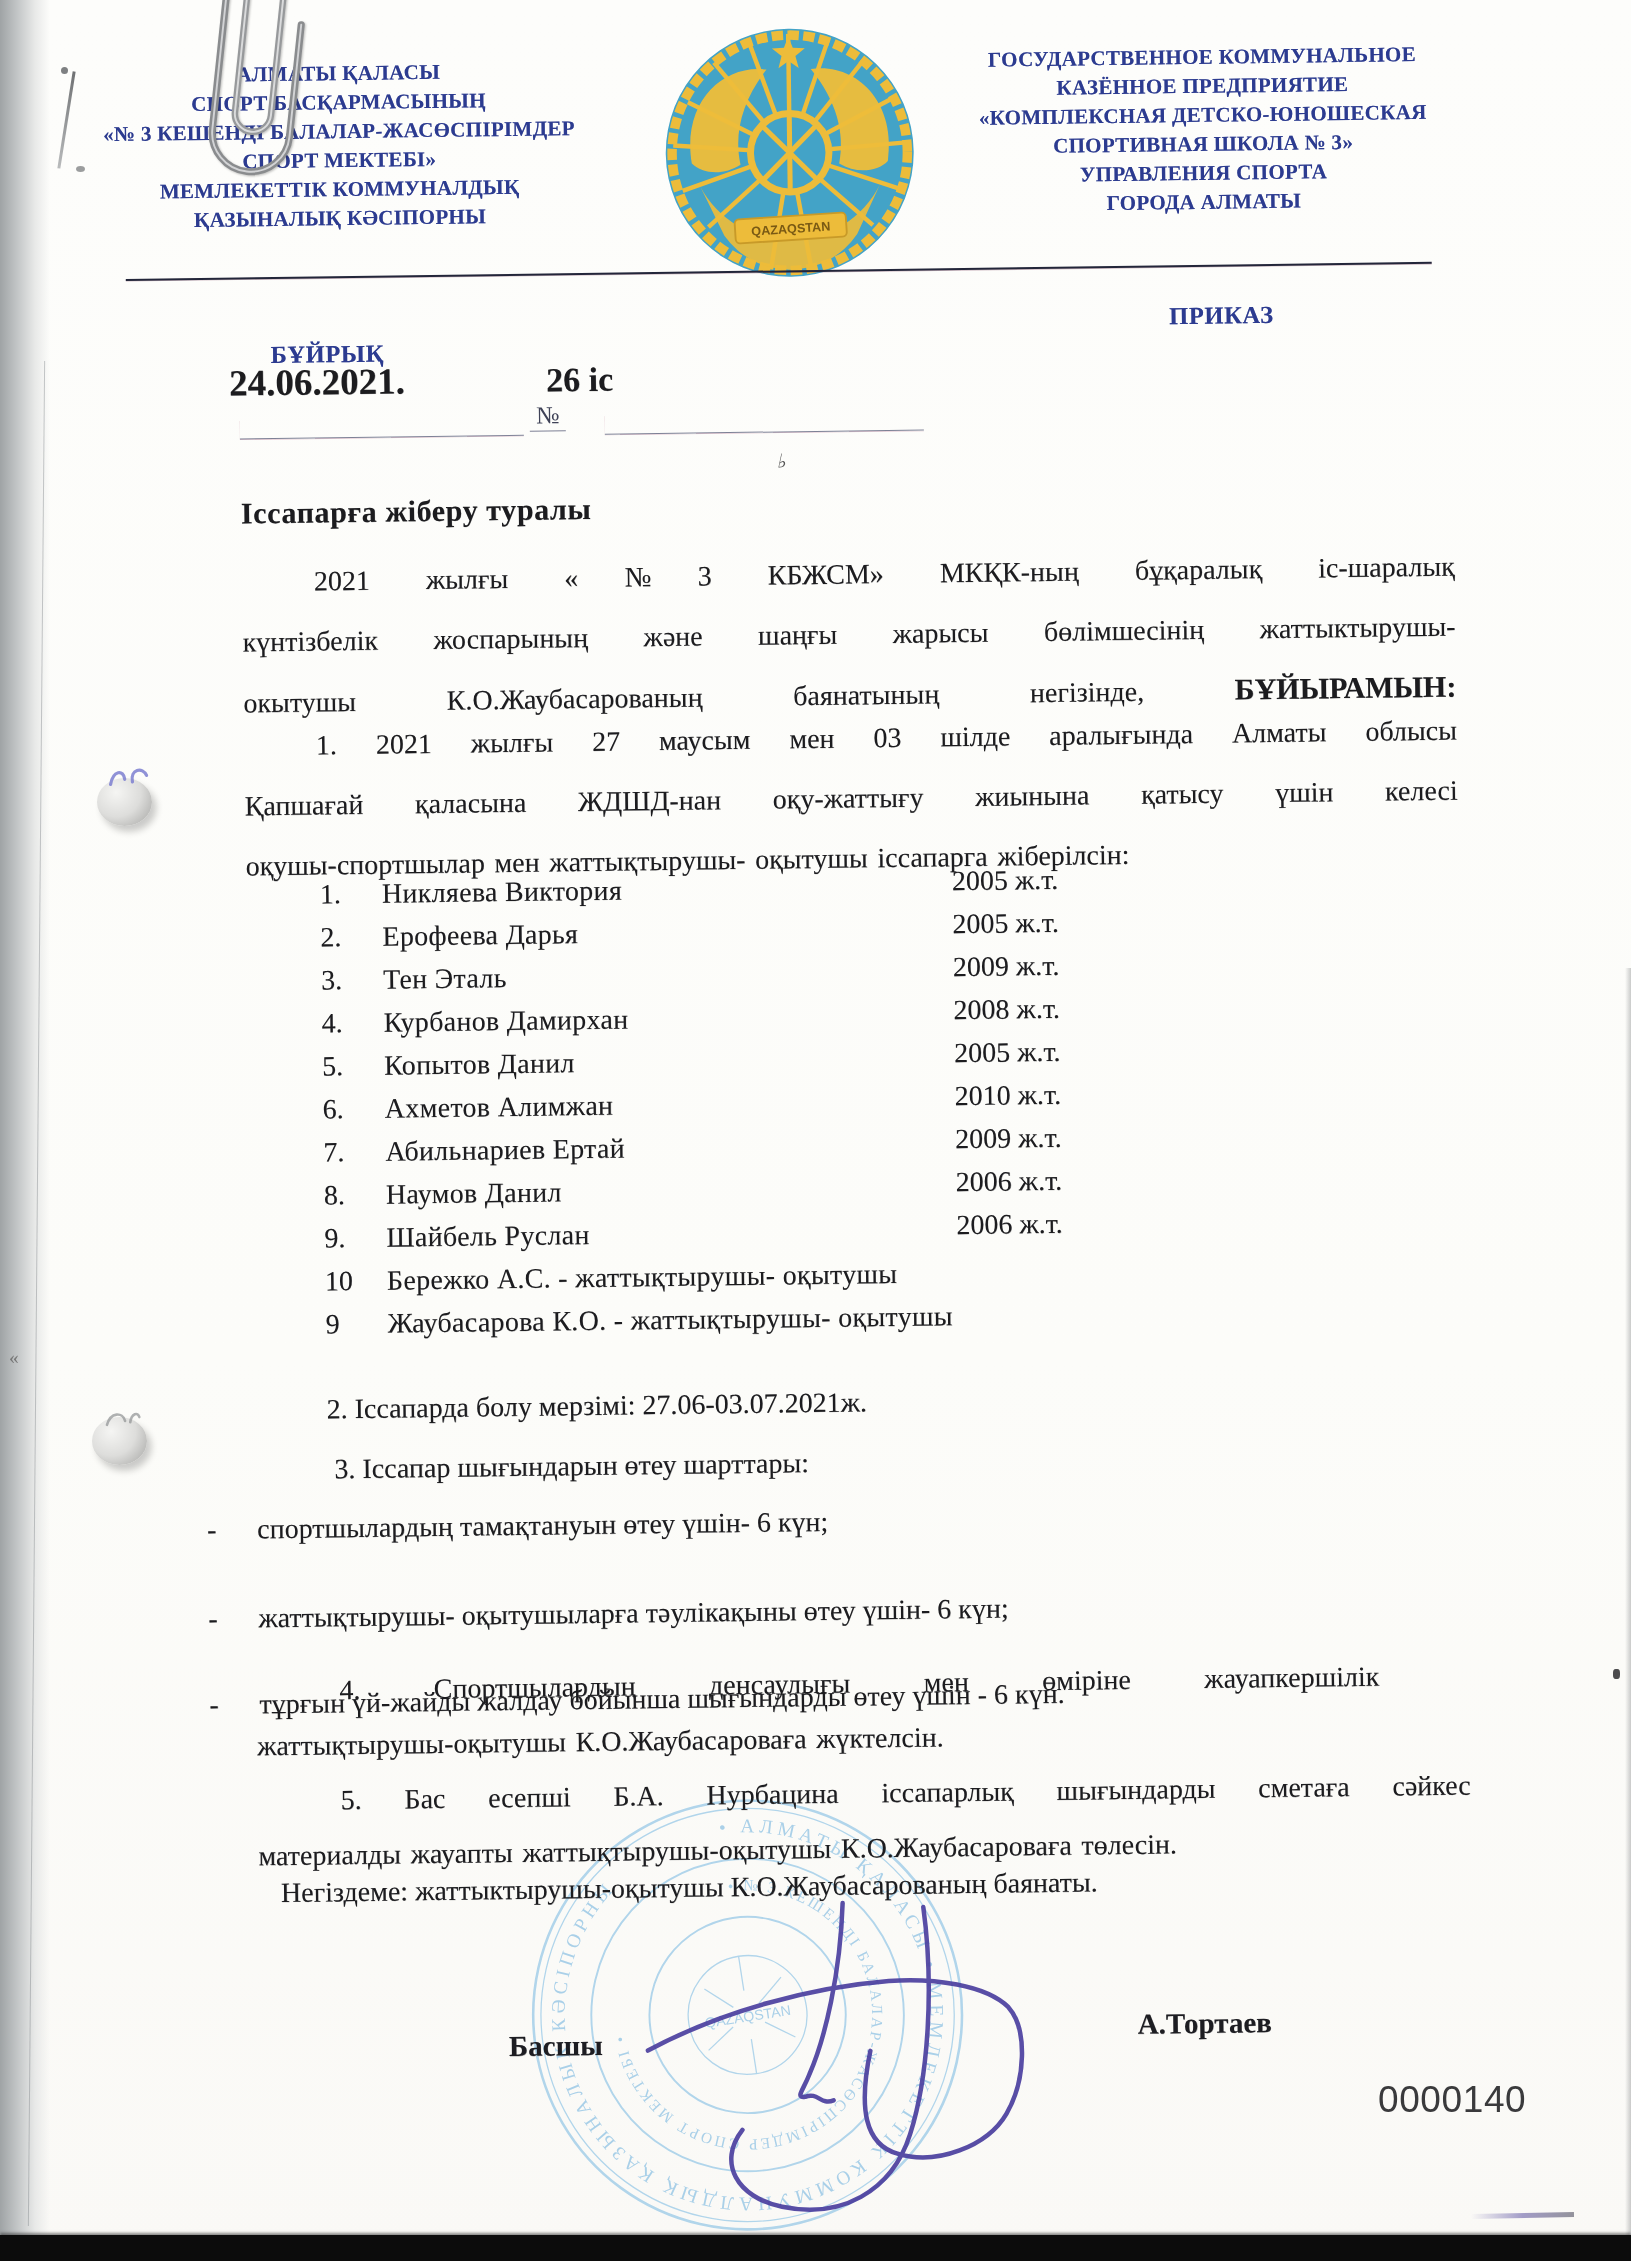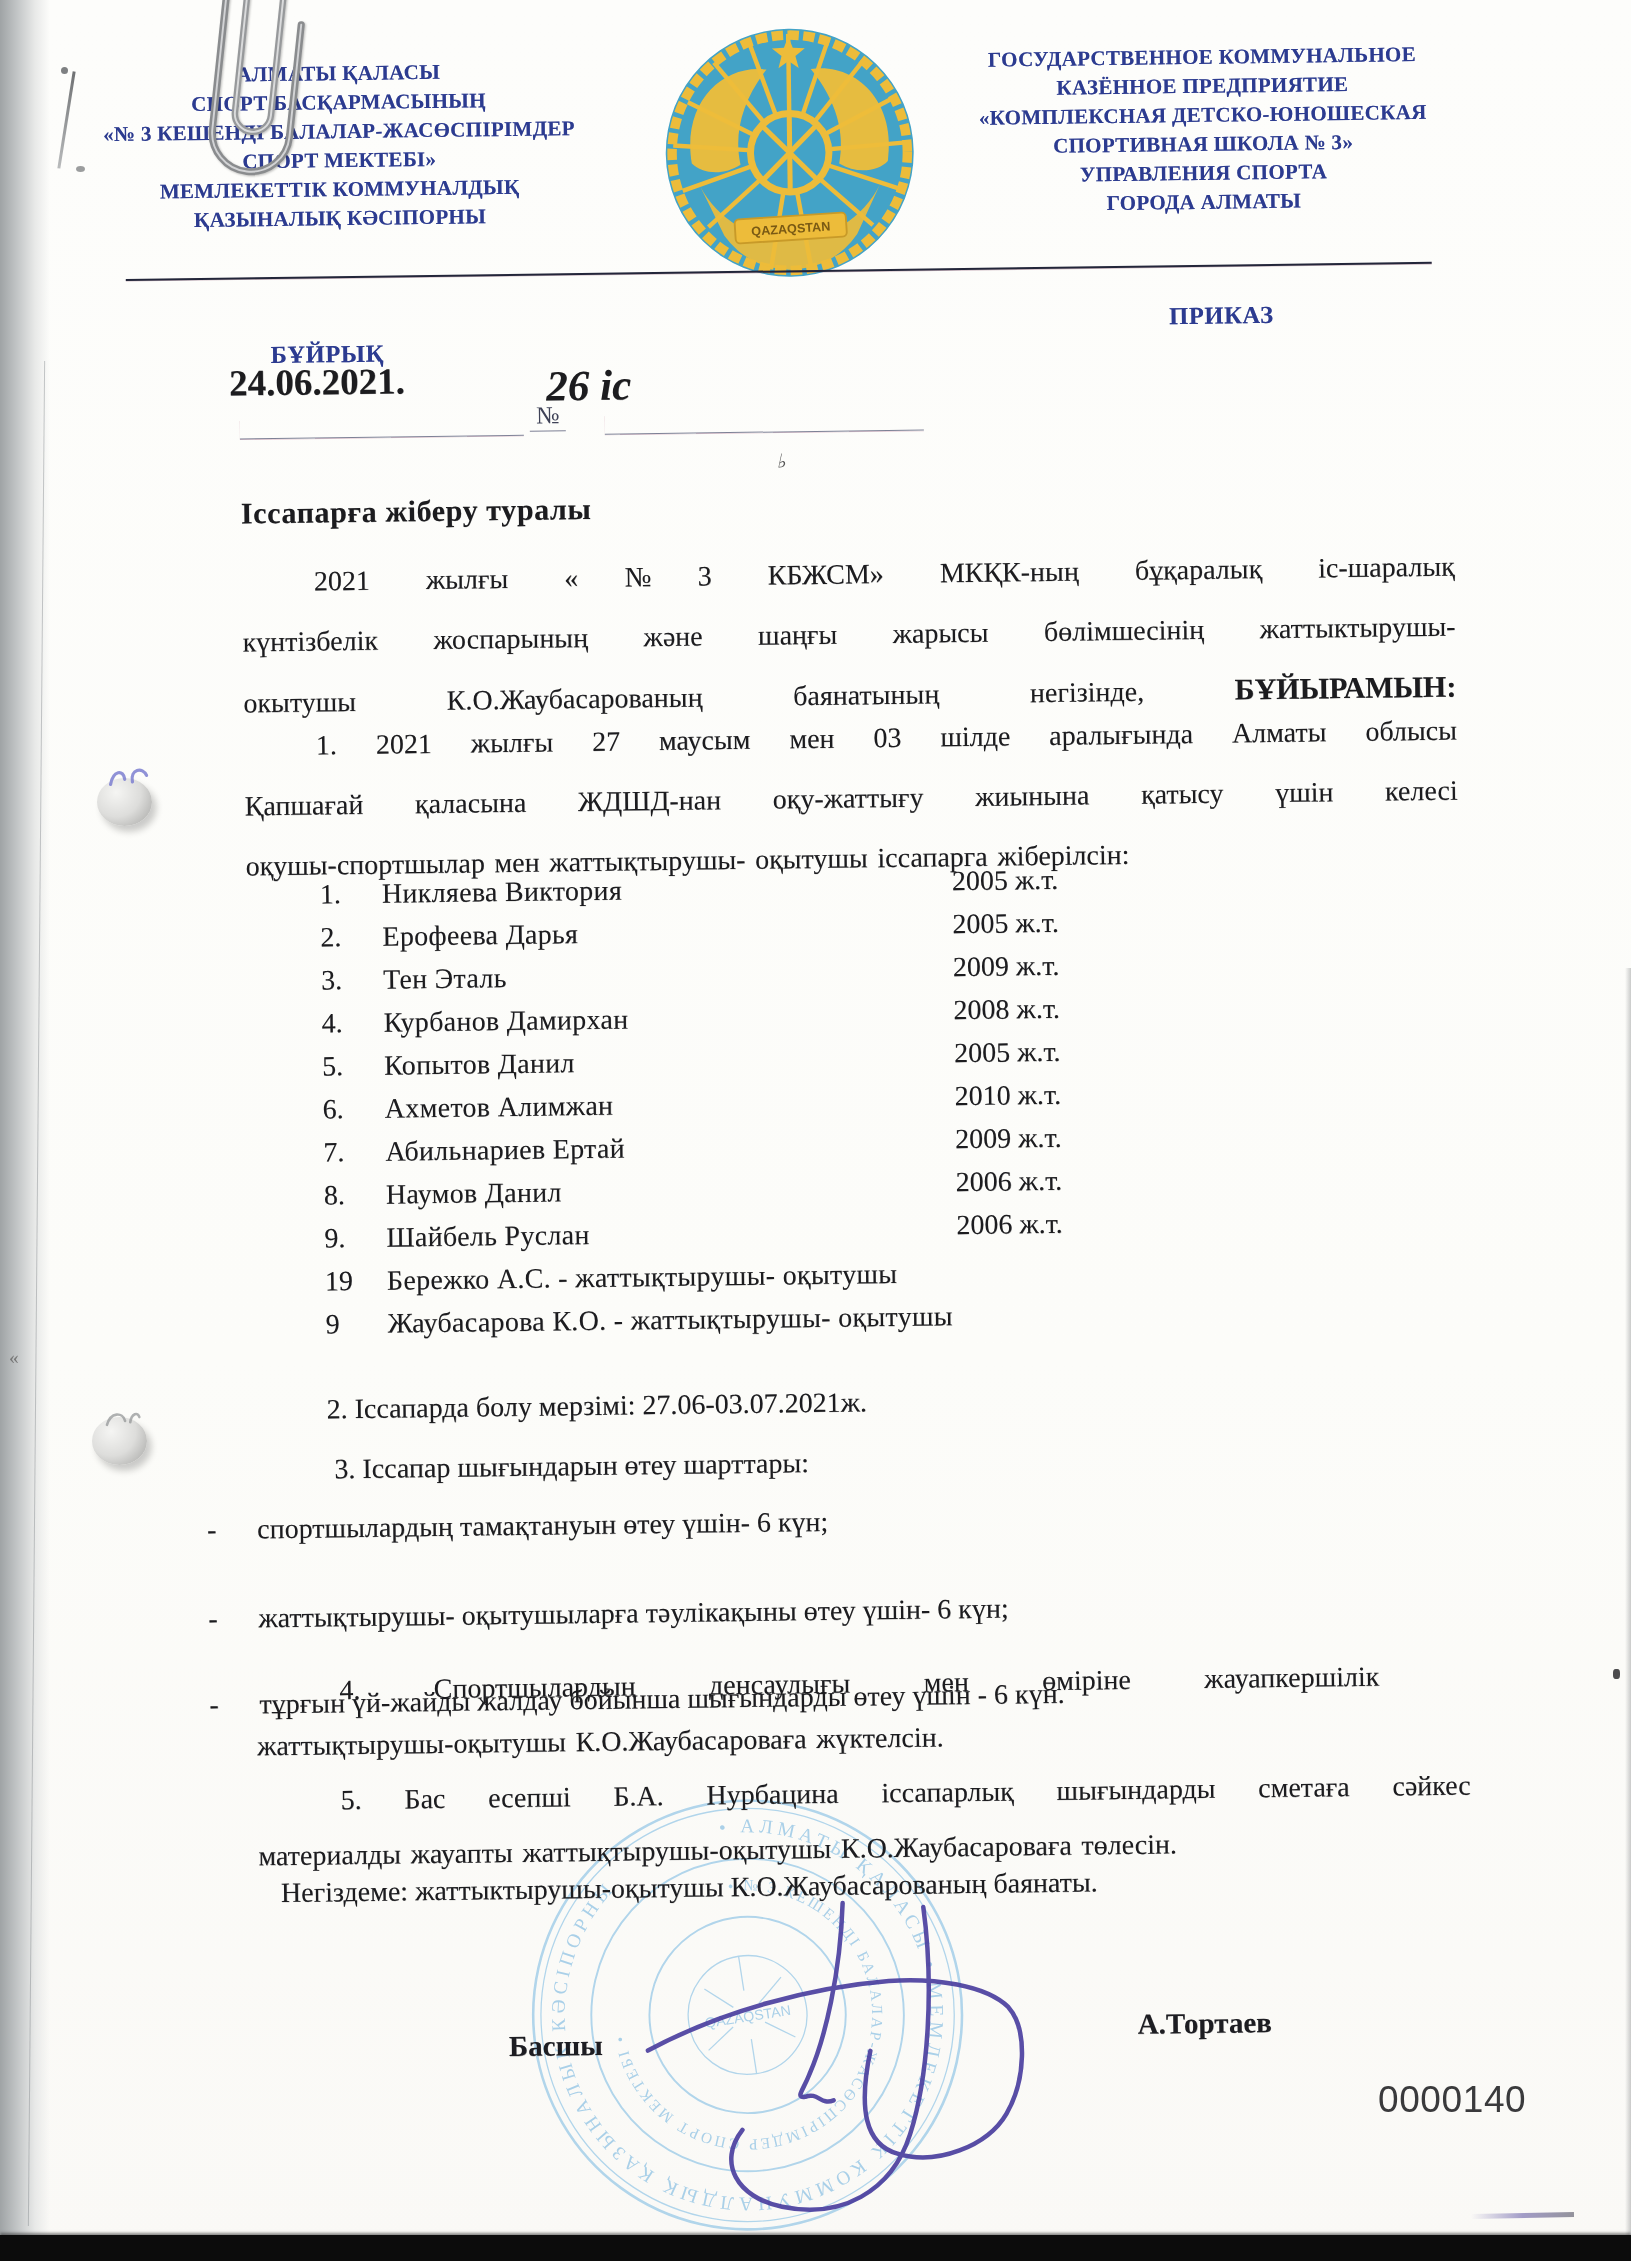--- a/index.html
+++ b/index.html
@@ -102,21 +102,21 @@
         <text x="200" y="327" text-anchor="middle" font-size="20" font-family="Liberation Sans, sans-serif" font-weight="bold" fill="#7a5a14">QAZAQSTAN</text>
       </g>
     </svg>
 
     <div class="abs divider" style="left:137px;top:270px;width:1306px;"></div>
 
     <div class="abs lbl" style="left:1116px;top:307px;width:232px;">ПРИКАЗ</div>
     <div class="abs lbl" style="left:244px;top:334px;width:187px;">БҰЙРЫҚ</div>
 
     <div class="abs blk bold" style="left:239px;top:354px;font-size:37px;">24.06.2021.</div>
-    <div class="abs blk bold" style="left:556px;top:358px;font-size:43px;font-style:italic;">26 іс</div>
+    <div class="abs blk bold" style="left:556px;top:358px;font-size:34px;">26 іс</div>
 
     <div class="abs numline" style="left:249px;top:413px;width:284px;height:18px;"></div>
     <div class="abs nosym" style="left:539px;top:398px;">№</div>
     <div class="abs numline" style="left:614px;top:413px;width:319px;height:18px;"></div>
 
     <svg class="abs" style="left:510px;top:1788px;opacity:.85;" width="452" height="452" viewBox="0 0 700 700">
       <g transform="rotate(-8 350 350)" fill="none" stroke="#a5cfe9">
         <circle cx="350" cy="350" r="332" stroke-width="4"></circle>
         <circle cx="350" cy="350" r="320" stroke-width="2"></circle>
         <circle cx="350" cy="350" r="242" stroke-width="3"></circle>
@@ -199,21 +199,21 @@
           <span class="pnum">8.</span>
           <span class="pname">Наумов Данил</span>
           <span class="pyear">2006 ж.т.</span>
         </div>
       <div class="prow">
           <span class="pnum">9.</span>
           <span class="pname">Шайбель Руслан</span>
           <span class="pyear">2006 ж.т.</span>
         </div>
       <div class="prow">
-          <span class="pnum">19</span>
+          <span class="pnum">10</span>
           <span class="pname">Бережко А.С. - жаттықтырушы- оқытушы</span>
         </div>
       <div class="prow">
           <span class="pnum">9</span>
           <span class="pname">Жаубасарова К.О. - жаттықтырушы- оқытушы</span>
         </div>
     </div>
 
     <div class="abs blk" style="left:323px;top:1387px;">2. Іссапарда болу мерзімі: 27.06-03.07.2021ж.</div>
     <div class="abs blk" style="left:330px;top:1447px;">3. Іссапар шығындарын өтеу шарттары:</div>

